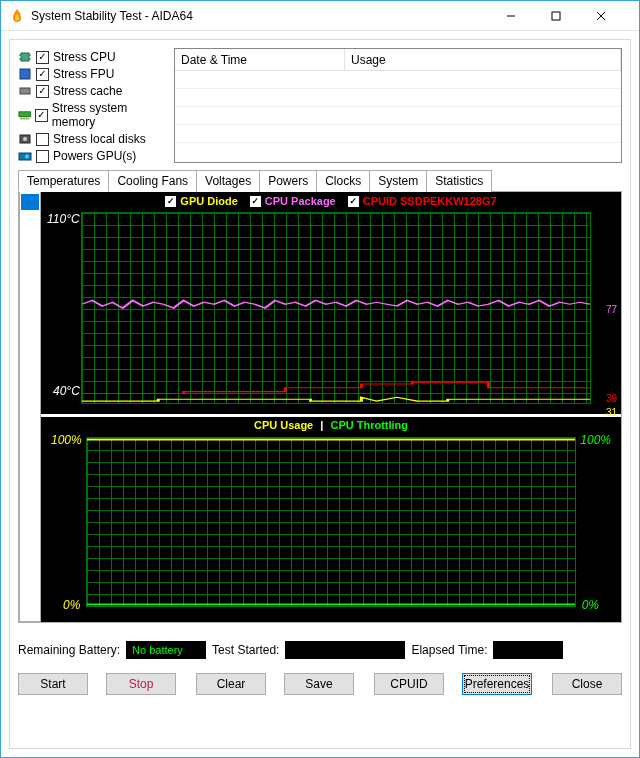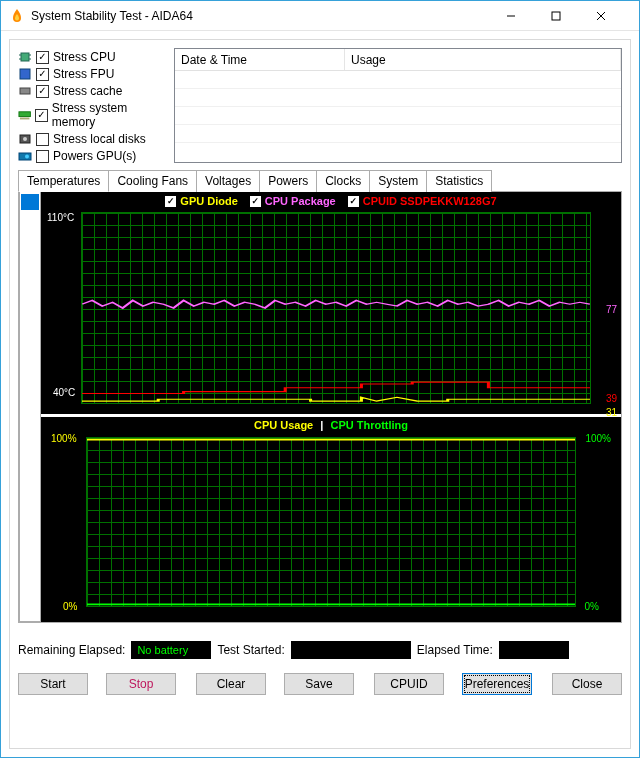--- a/index.html
+++ b/index.html
@@ -36,21 +36,21 @@
   .legend .lchk { width:11px; height:11px; background:#fff; display:inline-flex; align-items:center; justify-content:center; font-size:9px; color:#000;}
   .grid { position:absolute; left:40px; right:30px; top:20px; bottom:10px; }
   .grid2 { position:absolute; left:45px; right:45px; top:20px; bottom:15px; }
   .gridinner { width:100%; height:100%; position:relative;
     background-image:
       linear-gradient(to right, #007000 1px, transparent 1px),
       linear-gradient(to bottom, #007000 1px, transparent 1px);
     background-size: 12px 12px;
     border:1px solid #007000;
   }
-  .ylabel { position:absolute; font-size:10px; color:#fff; }
+  .ylabel { position:absolute; font-size:12px; color:#fff;font-style:italic; }
   .rlabel { position:absolute; font-size:10px; right:4px; }
   .botrow { display:flex; align-items:center; gap:6px; margin-top:18px; font-size:12px; color:#000;}
   .blackbox { background:#000; height:18px; flex:1; color:#00ff00; font-size:11px; display:flex; align-items:center; padding:0 6px;}
   .buttonsrow { display:flex; gap:10px; margin-top:14px; justify-content:space-between;}
   .btngroup { display:flex; gap:18px;}
   .btn { width:70px; height:22px; font-size:12px; border:1px solid #adadad; background:#e1e1e1; display:flex; align-items:center; justify-content:center;}
   .btn.disabled { color:#be185d;}
   .btn.focus { border:1px solid #0078d7; outline:1px dotted #000; outline-offset:-3px;}
   svg.line { position:absolute; left:0; top:0; width:100%; height:100%; }
 </style>
@@ -219,21 +219,21 @@
               <line x1="0" y1="1" x2="100" y2="1" stroke="#ffff00" stroke-width="1"></line>
               <line x1="0" y1="99" x2="100" y2="99" stroke="#00ff00" stroke-width="1"></line>
             </svg>
           </div>
             </div>
         </div>
       </div>
     </div>
 
     <div class="botrow">
-      <span>Remaining Elapsed:</span>
+      <span>Remaining Battery:</span>
       <div class="blackbox" style="max-width:80px">No battery</div>
       <span>Test Started:</span>
       <div class="blackbox" style="max-width:120px"></div>
       <span>Elapsed Time:</span>
       <div class="blackbox" style="max-width:70px"></div>
     </div>
 
     <div class="buttonsrow">
       <div class="btngroup">
         <div class="btn">Start</div>

